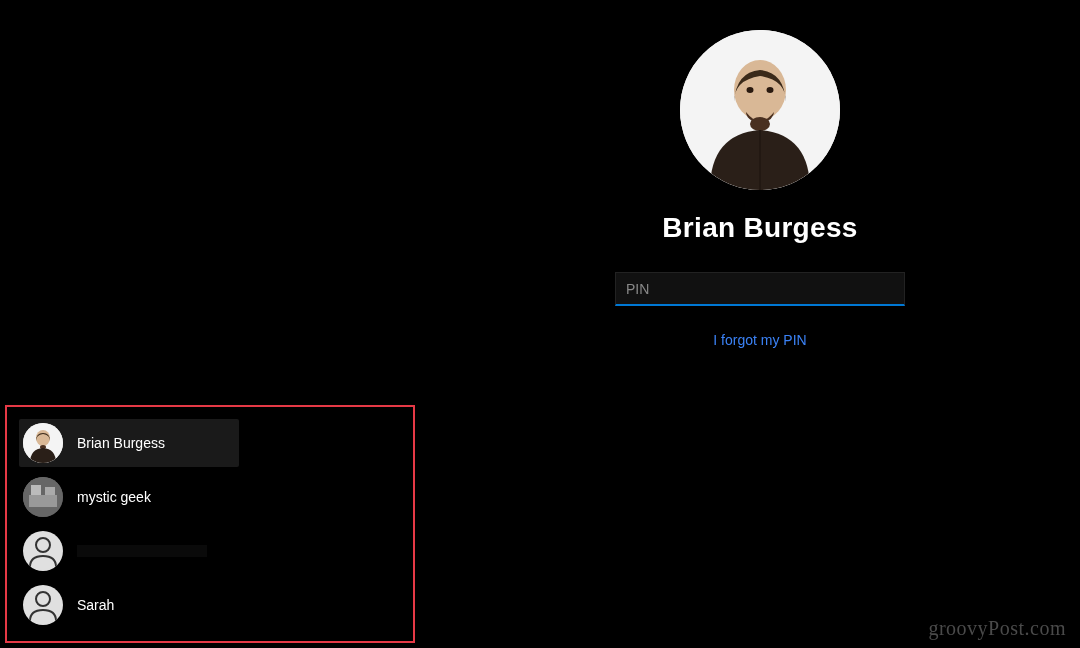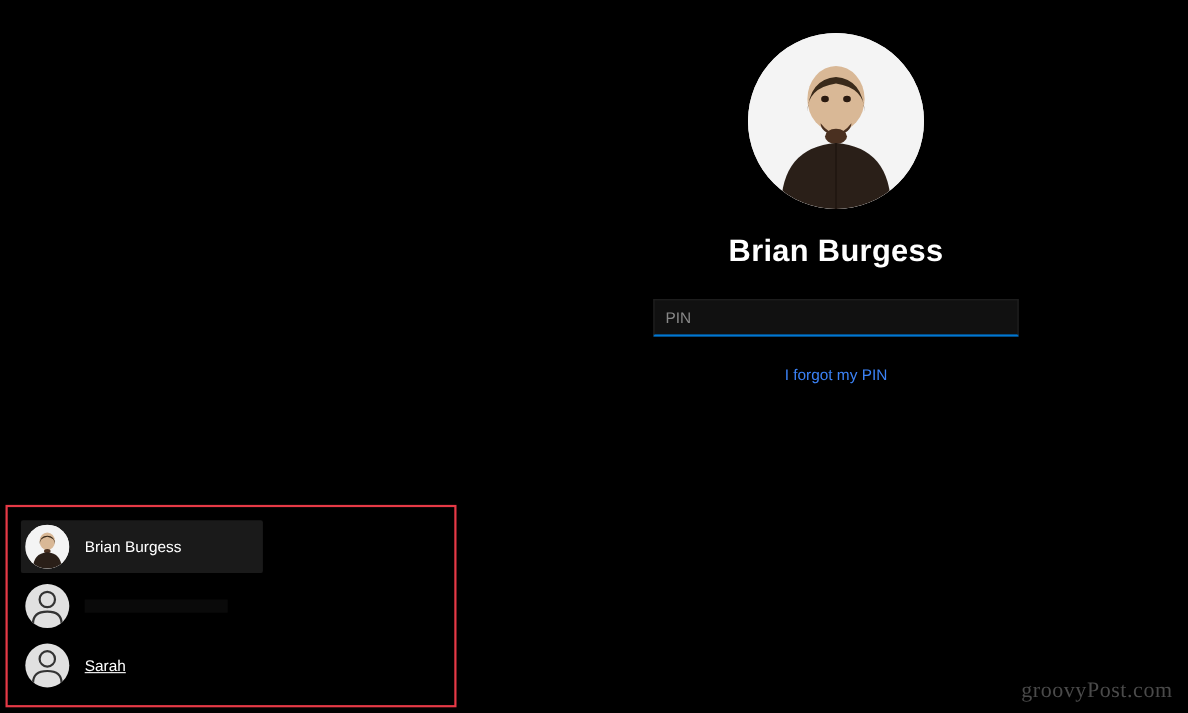--- a/index.html
+++ b/index.html
@@ -35,21 +35,21 @@
       margin-bottom: 22px;
     }
     .avatar-large svg { width: 100%; height: 100%; }
     .user-name-large {
       font-size: 28px;
       font-weight: 600;
       margin-bottom: 28px;
       letter-spacing: 0.3px;
     }
     .pin-input {
-      width: 332px;
+      width: 290px;
       height: 34px;
       background: #111;
       border: 1px solid #222;
       border-bottom: 2px solid #0078d4;
       color: #fff;
       font-size: 14px;
       padding: 0 10px;
       outline: none;
       margin-bottom: 26px;
     }
@@ -76,21 +76,21 @@
       padding: 0 10px 0 4px;
       border-radius: 2px;
       cursor: pointer;
       margin-bottom: 6px;
       gap: 14px;
     }
     .user-item.selected {
       background: #1a1a1a;
       width: 220px;
     }
-    .user-item:last-child { margin-bottom: 0; text-decoration: underline; }
+    .user-item:last-child { margin-bottom: 0; }
     .avatar-small {
       width: 40px;
       height: 40px;
       border-radius: 50%;
       background: #d6d6d6;
       flex-shrink: 0;
       display: flex;
       align-items: center;
       justify-content: center;
       overflow: hidden;
@@ -153,20 +153,31 @@
         <rect width="40" height="40" fill="#f4f4f4"></rect>
         <ellipse cx="20" cy="15" rx="7" ry="8" fill="#d9b896"></ellipse>
         <path d="M13 18 Q13 10 20 10 Q27 10 27 18 Q27 12 20 11 Q13 12 13 18 Z" fill="#3a2a1a"></path>
         <ellipse cx="20" cy="24" rx="3" ry="2" fill="#4a3020"></ellipse>
         <path d="M7 40 Q7 26 20 25 Q33 26 33 40 Z" fill="#2a1f18"></path>
       </svg>
     </div>
     <span class="user-label">Brian Burgess</span>
   </div>
   <div class="user-item">
+    <div class="avatar-small photo2">
+      <svg viewBox="0 0 40 40">
+        <rect width="40" height="40" fill="#666"></rect>
+        <rect x="6" y="18" width="28" height="12" fill="#999"></rect>
+        <rect x="8" y="8" width="10" height="10" fill="#bbb"></rect>
+        <rect x="22" y="10" width="10" height="8" fill="#aaa"></rect>
+      </svg>
+    </div>
+    <span class="user-label">mystic geek</span>
+  </div>
+  <div class="user-item">
     <div class="avatar-small generic">
       <svg viewBox="0 0 40 40">
         <circle cx="20" cy="14" r="7" fill="none" stroke="#333" stroke-width="2"></circle>
         <path d="M7 36 Q7 25 20 25 Q33 25 33 36" fill="none" stroke="#333" stroke-width="2"></path>
       </svg>
     </div>
     <span class="user-label redacted"></span>
   </div>
   <div class="user-item">
     <div class="avatar-small generic">

